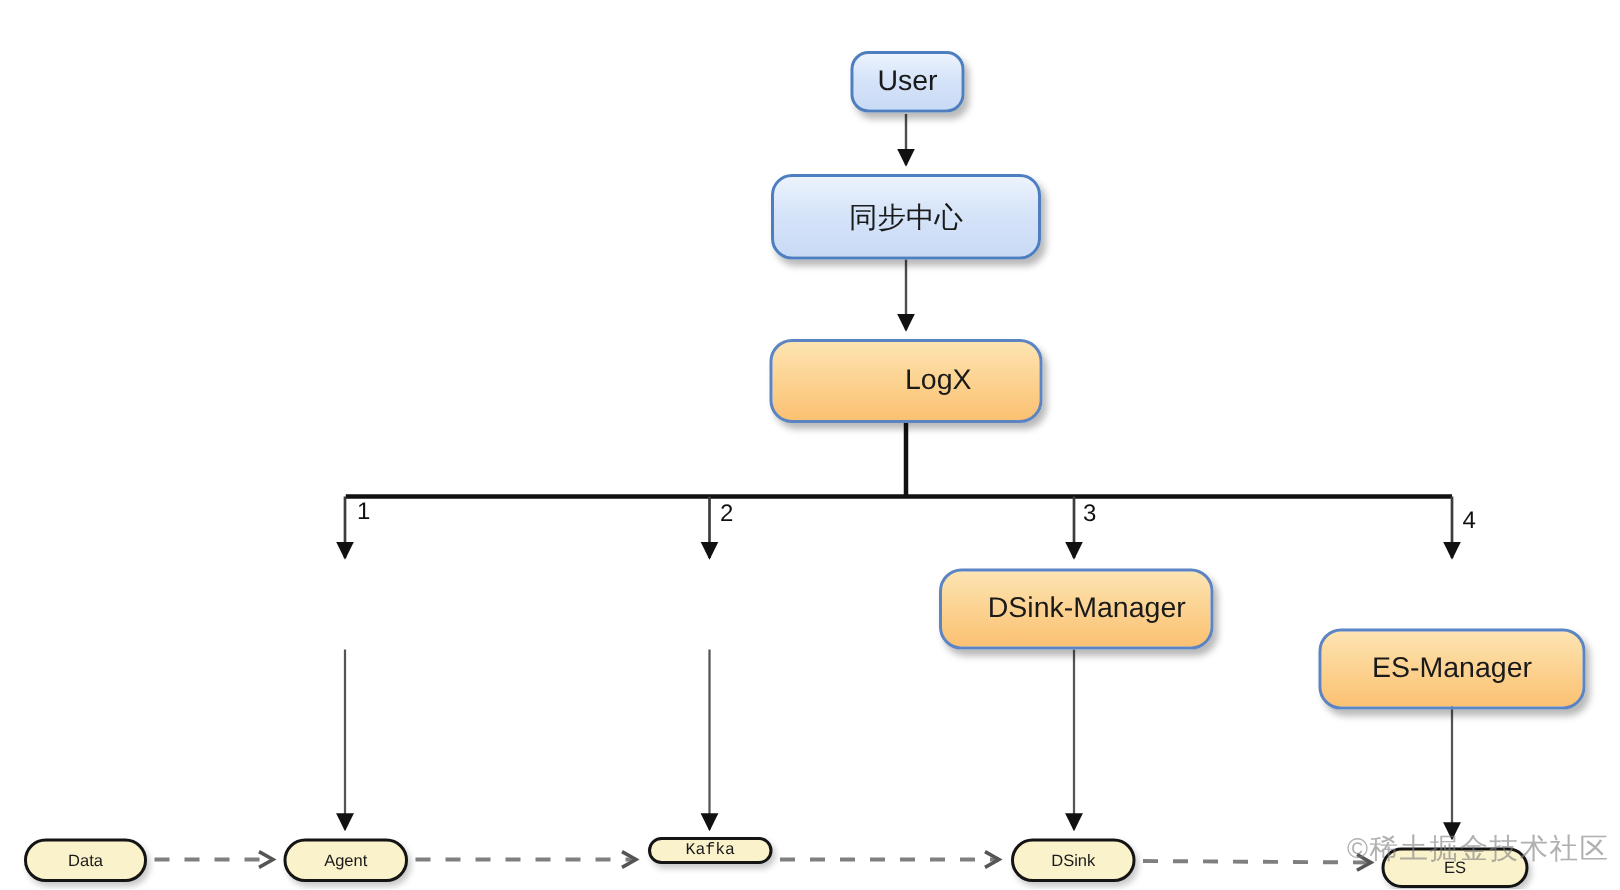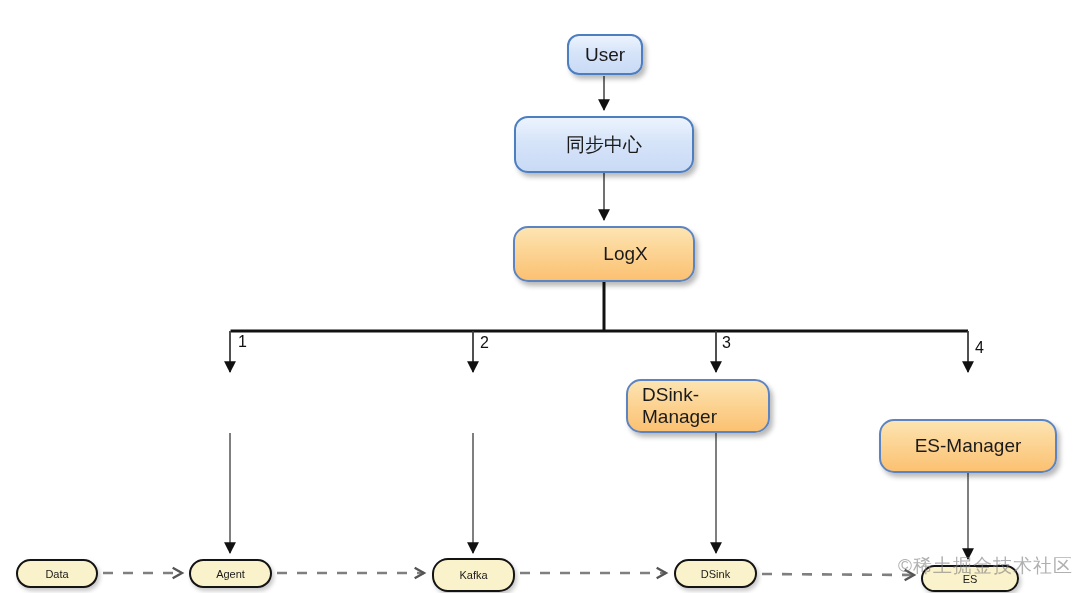--- a/index.html
+++ b/index.html
@@ -104,34 +104,34 @@
 
   <div class="node node-orange" style="left:513px;top:226px;width:182px;height:56px;padding-left:43px;">
     <span>LogX</span>
   </div>
 
   <div class="branch-num" style="left:238px;top:334px;">1</div>
   <div class="branch-num" style="left:480px;top:335px;">2</div>
   <div class="branch-num" style="left:722px;top:335px;">3</div>
   <div class="branch-num" style="left:975px;top:340px;">4</div>
 
-  <div class="node node-orange" style="left:626px;top:379px;width:144px;height:54px;padding-left:14px;">
+  <div class="node node-orange" style="left:626px;top:379px;width:183px;height:54px;padding-left:14px;">
     <span>DSink-Manager</span>
   </div>
   <div class="node node-orange" style="left:879px;top:379px;width:178px;height:54px;margin-top:40px;">
     <span>ES-Manager</span>
   </div>
 
   <div class="node node-pill" style="left:16px;top:559px;width:82px;height:29px;">
     <span>Data</span>
   </div>
   <div class="node node-pill" style="left:189px;top:559px;width:83px;height:29px;">
     <span>Agent</span>
   </div>
-  <div class="node node-pill" style="left:432px;top:558px;width:83px;height:34px;">
+  <div class="node node-pill" style="left:432px;top:558px;width:83px;height:18px;font-family:Liberation Mono, monospace;">
     <span>Kafka</span>
   </div>
   <div class="node node-pill" style="left:674px;top:559px;width:83px;height:29px;">
     <span>DSink</span>
   </div>
   <div class="node node-pill" style="left:921px;top:565px;width:98px;height:27px;">
     <span>ES</span>
   </div>
 
   <div class="watermark" style="left:898px;top:553px;">©稀土掘金技术社区</div>

